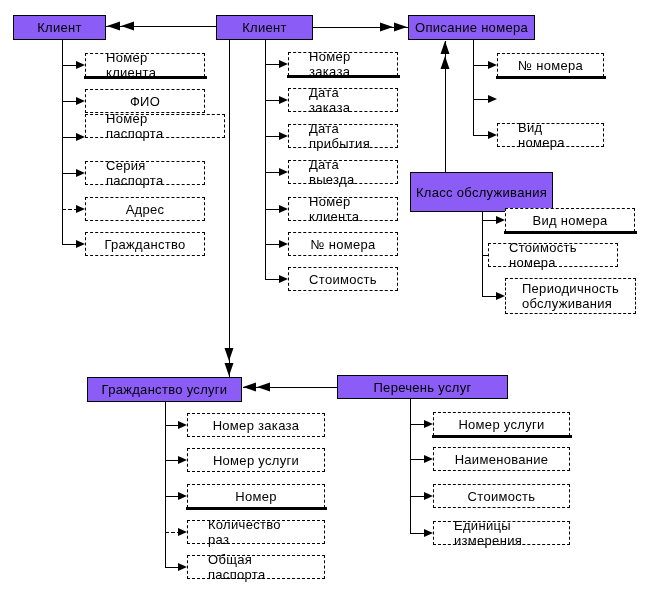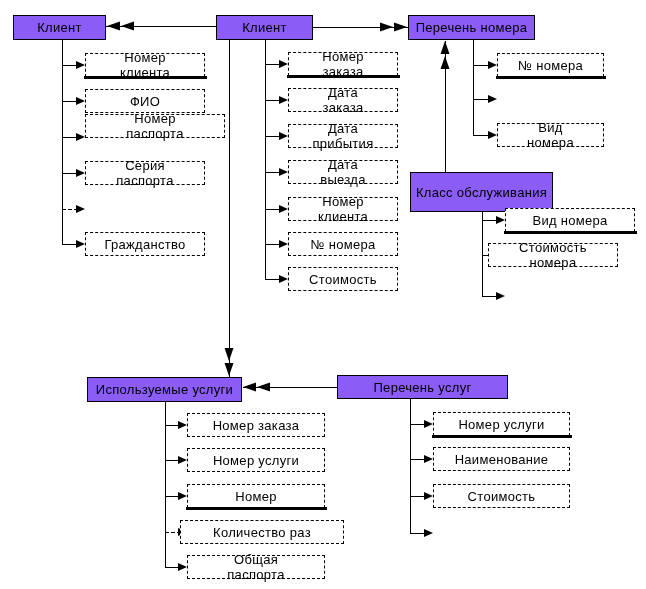--- a/index.html
+++ b/index.html
@@ -12,21 +12,21 @@
   svg.wires line{stroke:#000;stroke-width:1;shape-rendering:crispEdges;}
   svg.wires line.dash{stroke-dasharray:4 2;}
   svg.wires polygon{fill:#000;stroke:none;}
   .entity{
     position:absolute;box-sizing:border-box;border:1px solid #000;background:#8b5cf6;
     display:flex;align-items:center;justify-content:center;text-align:center;z-index:2;
   }
   .attr{
     position:absolute;box-sizing:border-box;border:1px dashed #000;background:#fff;
     height:24px;display:flex;align-items:center;justify-content:center;
-    text-align:center;line-height:15px;z-index:2;padding:0 20px;
+    line-height:15px;z-index:2;padding:0 20px;
   }
   .attr .pkbar{position:absolute;left:-2px;right:-3px;bottom:-3px;height:3px;background:#000;}
   .attr.tall{height:36px;}
 </style>
 </head>
 <body>
 
 <div class="stage">
 
   <svg class="wires" width="646" height="589">
@@ -142,45 +142,48 @@
     </g>
   </svg>
 
   <div class="entity" style="left:13px;top:15px;width:93px;height:25px">
     <span>Клиент</span>
   </div>
   <div class="entity" style="left:216px;top:15px;width:97px;height:25px">
     <span>Клиент</span>
   </div>
   <div class="entity" style="left:408px;top:15px;width:127px;height:25px">
-    <span>Перечень номера</span>
+    <span>Описание номера</span>
   </div>
   <div class="entity" style="left:410px;top:172px;width:143px;height:40px">
     <span>Класс обслуживания</span>
   </div>
   <div class="entity" style="left:87px;top:377px;width:155px;height:25px">
-    <span>Используемые услуги</span>
+    <span>Гражданство услуги</span>
   </div>
   <div class="entity" style="left:337px;top:375px;width:171px;height:24px">
     <span>Перечень услуг</span>
   </div>
 
   <div class="attr" style="left:85px;top:53px;width:120px">
     <span>Номер клиента</span>
     <div class="pkbar"></div>
   </div>
   <div class="attr" style="left:85px;top:89px;width:120px">
     <span>ФИО</span>
   </div>
   <div class="attr" style="left:85px;top:114px;width:140px">
     <span>Номер паспорта</span>
   </div>
   <div class="attr" style="left:85px;top:161px;width:120px">
     <span>Серия паспорта</span>
   </div>
+  <div class="attr" style="left:85px;top:197px;width:120px">
+    <span>Адрес</span>
+  </div>
   <div class="attr" style="left:85px;top:232px;width:120px">
     <span>Гражданство</span>
   </div>
 
   <div class="attr" style="left:288px;top:52px;width:110px">
     <span>Номер заказа</span>
     <div class="pkbar"></div>
   </div>
   <div class="attr" style="left:288px;top:88px;width:110px">
     <span>Дата заказа</span>
@@ -209,42 +212,48 @@
     <span>Вид номера</span>
   </div>
 
   <div class="attr" style="left:505px;top:208px;width:130px">
     <span>Вид номера</span>
     <div class="pkbar"></div>
   </div>
   <div class="attr" style="left:488px;top:243px;width:130px">
     <span>Стоимость номера</span>
   </div>
+  <div class="attr tall" style="left:505px;top:278px;width:131px">
+    <span>Периодичность обслуживания</span>
+  </div>
 
   <div class="attr" style="left:187px;top:413px;width:138px">
     <span>Номер заказа</span>
   </div>
   <div class="attr" style="left:187px;top:448px;width:138px">
     <span>Номер услуги</span>
   </div>
   <div class="attr" style="left:187px;top:484px;width:138px">
     <span>Номер</span>
     <div class="pkbar"></div>
   </div>
-  <div class="attr" style="left:180px;top:520px;width:164px">
+  <div class="attr" style="left:187px;top:520px;width:138px">
     <span>Количество раз</span>
   </div>
   <div class="attr" style="left:187px;top:555px;width:138px">
     <span>Общая паспорта</span>
   </div>
 
   <div class="attr" style="left:433px;top:412px;width:137px">
     <span>Номер услуги</span>
     <div class="pkbar"></div>
   </div>
   <div class="attr" style="left:433px;top:447px;width:137px">
     <span>Наименование</span>
   </div>
   <div class="attr" style="left:433px;top:484px;width:137px">
     <span>Стоимость</span>
   </div>
+  <div class="attr" style="left:433px;top:521px;width:137px">
+    <span>Единицы измерения</span>
+  </div>
 
 </div>
 
 </body></html>

